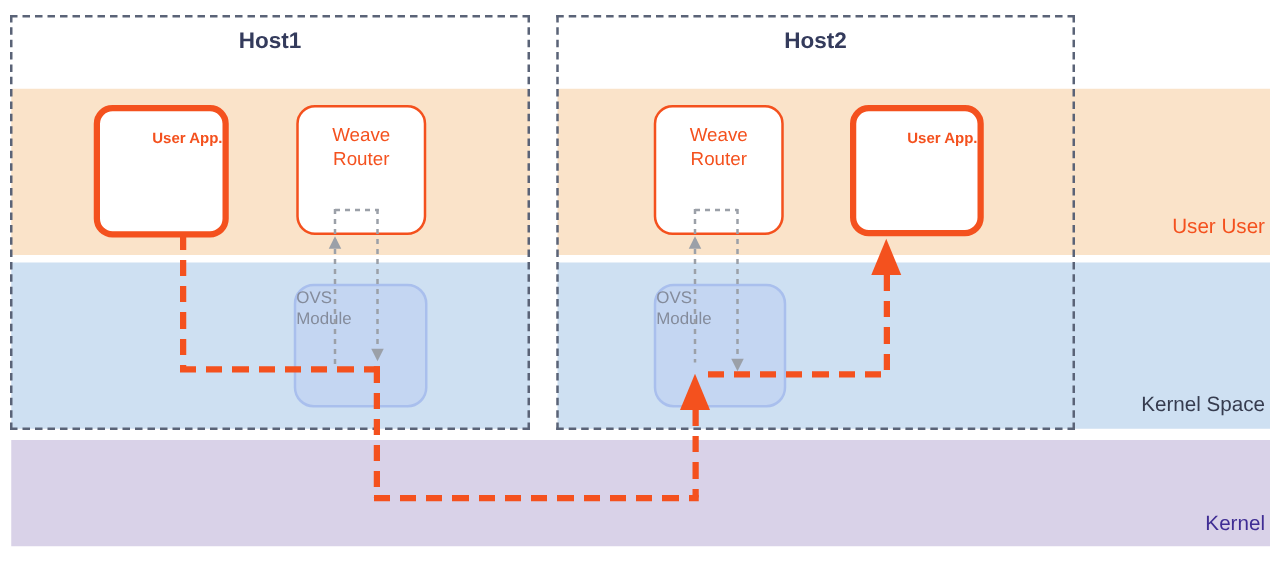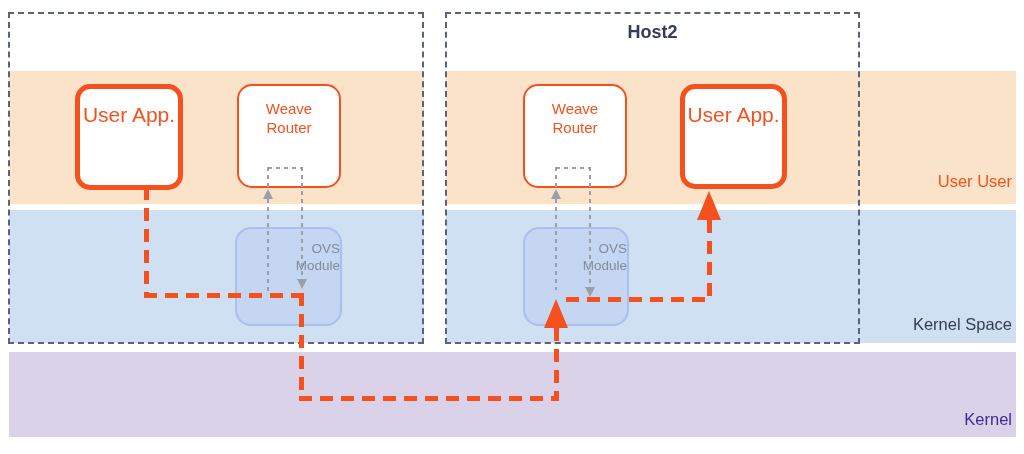--- a/index.html
+++ b/index.html
@@ -17,26 +17,26 @@
   .host-title { position:absolute; text-align:center; font-weight:bold; font-size:18px; color:#343B5C; }
 
   
   .band-label { position:absolute; right:12px; font-size:16.5px; }
   .lbl-user   { color:#F4511E; }
   .lbl-kernel { color:#363C4F;margin-left:40px; }
   .lbl-net    { color:#3F2D94; }
 
   
   .node { position:absolute; background:#ffffff; border-radius:15px; text-align:center; color:#F4511E; }
-  .node-thick { border:5px solid #F4511E; font-weight:normal; font-size:21px; padding-top:14px; }
+  .node-thick { border:5px solid #F4511E; font-weight:bold; font-size:12px; padding-top:14px;text-align:right; }
   .node-thin  { border:2px solid #F4511E; font-size:15px; line-height:19px; padding-top:13px; }
 
   
   .ovs { position:absolute; background:#C4D6F2; border:2px solid #A9BFED; border-radius:16px;
-         text-align:right; color:#848B9B; font-size:13.5px; line-height:17px; padding-top:11px; }
+         text-align:left; color:#848B9B; font-size:13.5px; line-height:17px; }
 
   
   .gv { position:absolute; width:2px;  background:repeating-linear-gradient(180deg,#9BA0A8 0 4px,transparent 4px 8px); }
   .gh { position:absolute; height:2px; background:repeating-linear-gradient(90deg,#9BA0A8 0 4px,transparent 4px 8px); }
   .g-arrow-up   { position:absolute; width:0; height:0; border-left:5px solid transparent; border-right:5px solid transparent; border-bottom:10px solid #9BA0A8; }
   .g-arrow-down { position:absolute; width:0; height:0; border-left:5px solid transparent; border-right:5px solid transparent; border-top:10px solid #9BA0A8; }
 
   
   .ov { position:absolute; width:5px;  background:repeating-linear-gradient(180deg,#F4511E 0 13px,transparent 13px 21px); }
   .oh { position:absolute; height:5px; background:repeating-linear-gradient(90deg,#F4511E 0 13px,transparent 13px 21px); }
@@ -49,20 +49,21 @@
 
   <div class="band band-user" style="left:9px;top:71px;width:415px;height:133px;"></div>
   <div class="band band-user" style="left:446px;top:71px;width:570px;height:133px;"></div>
   <div class="band band-kernel" style="left:9px;top:210px;width:415px;height:133px;"></div>
   <div class="band band-kernel" style="left:446px;top:210px;width:570px;height:133px;"></div>
   <div class="band band-net" style="left:9px;top:352px;width:1007px;height:85px;"></div>
 
   <div class="host-frame" style="left:8px;top:12px;width:416px;height:332px;"></div>
   <div class="host-frame" style="left:445px;top:12px;width:415px;height:332px;"></div>
 
+  <div class="host-title" style="left:8px;top:22px;width:416px;">Host1</div>
   <div class="host-title" style="left:445px;top:22px;width:415px;">Host2</div>
 
   <div class="band-label lbl-user" style="top:172px;">User User</div>
   <div class="band-label lbl-kernel" style="top:315px;">Kernel Space</div>
   <div class="band-label lbl-net" style="top:410px;">Kernel</div>
 
   <div class="node node-thick" style="left:75px;top:84px;width:108px;height:106px;">
     <span>User App.</span>
   </div>
   <div class="node node-thin" style="left:237px;top:84px;width:104px;height:104px;">

